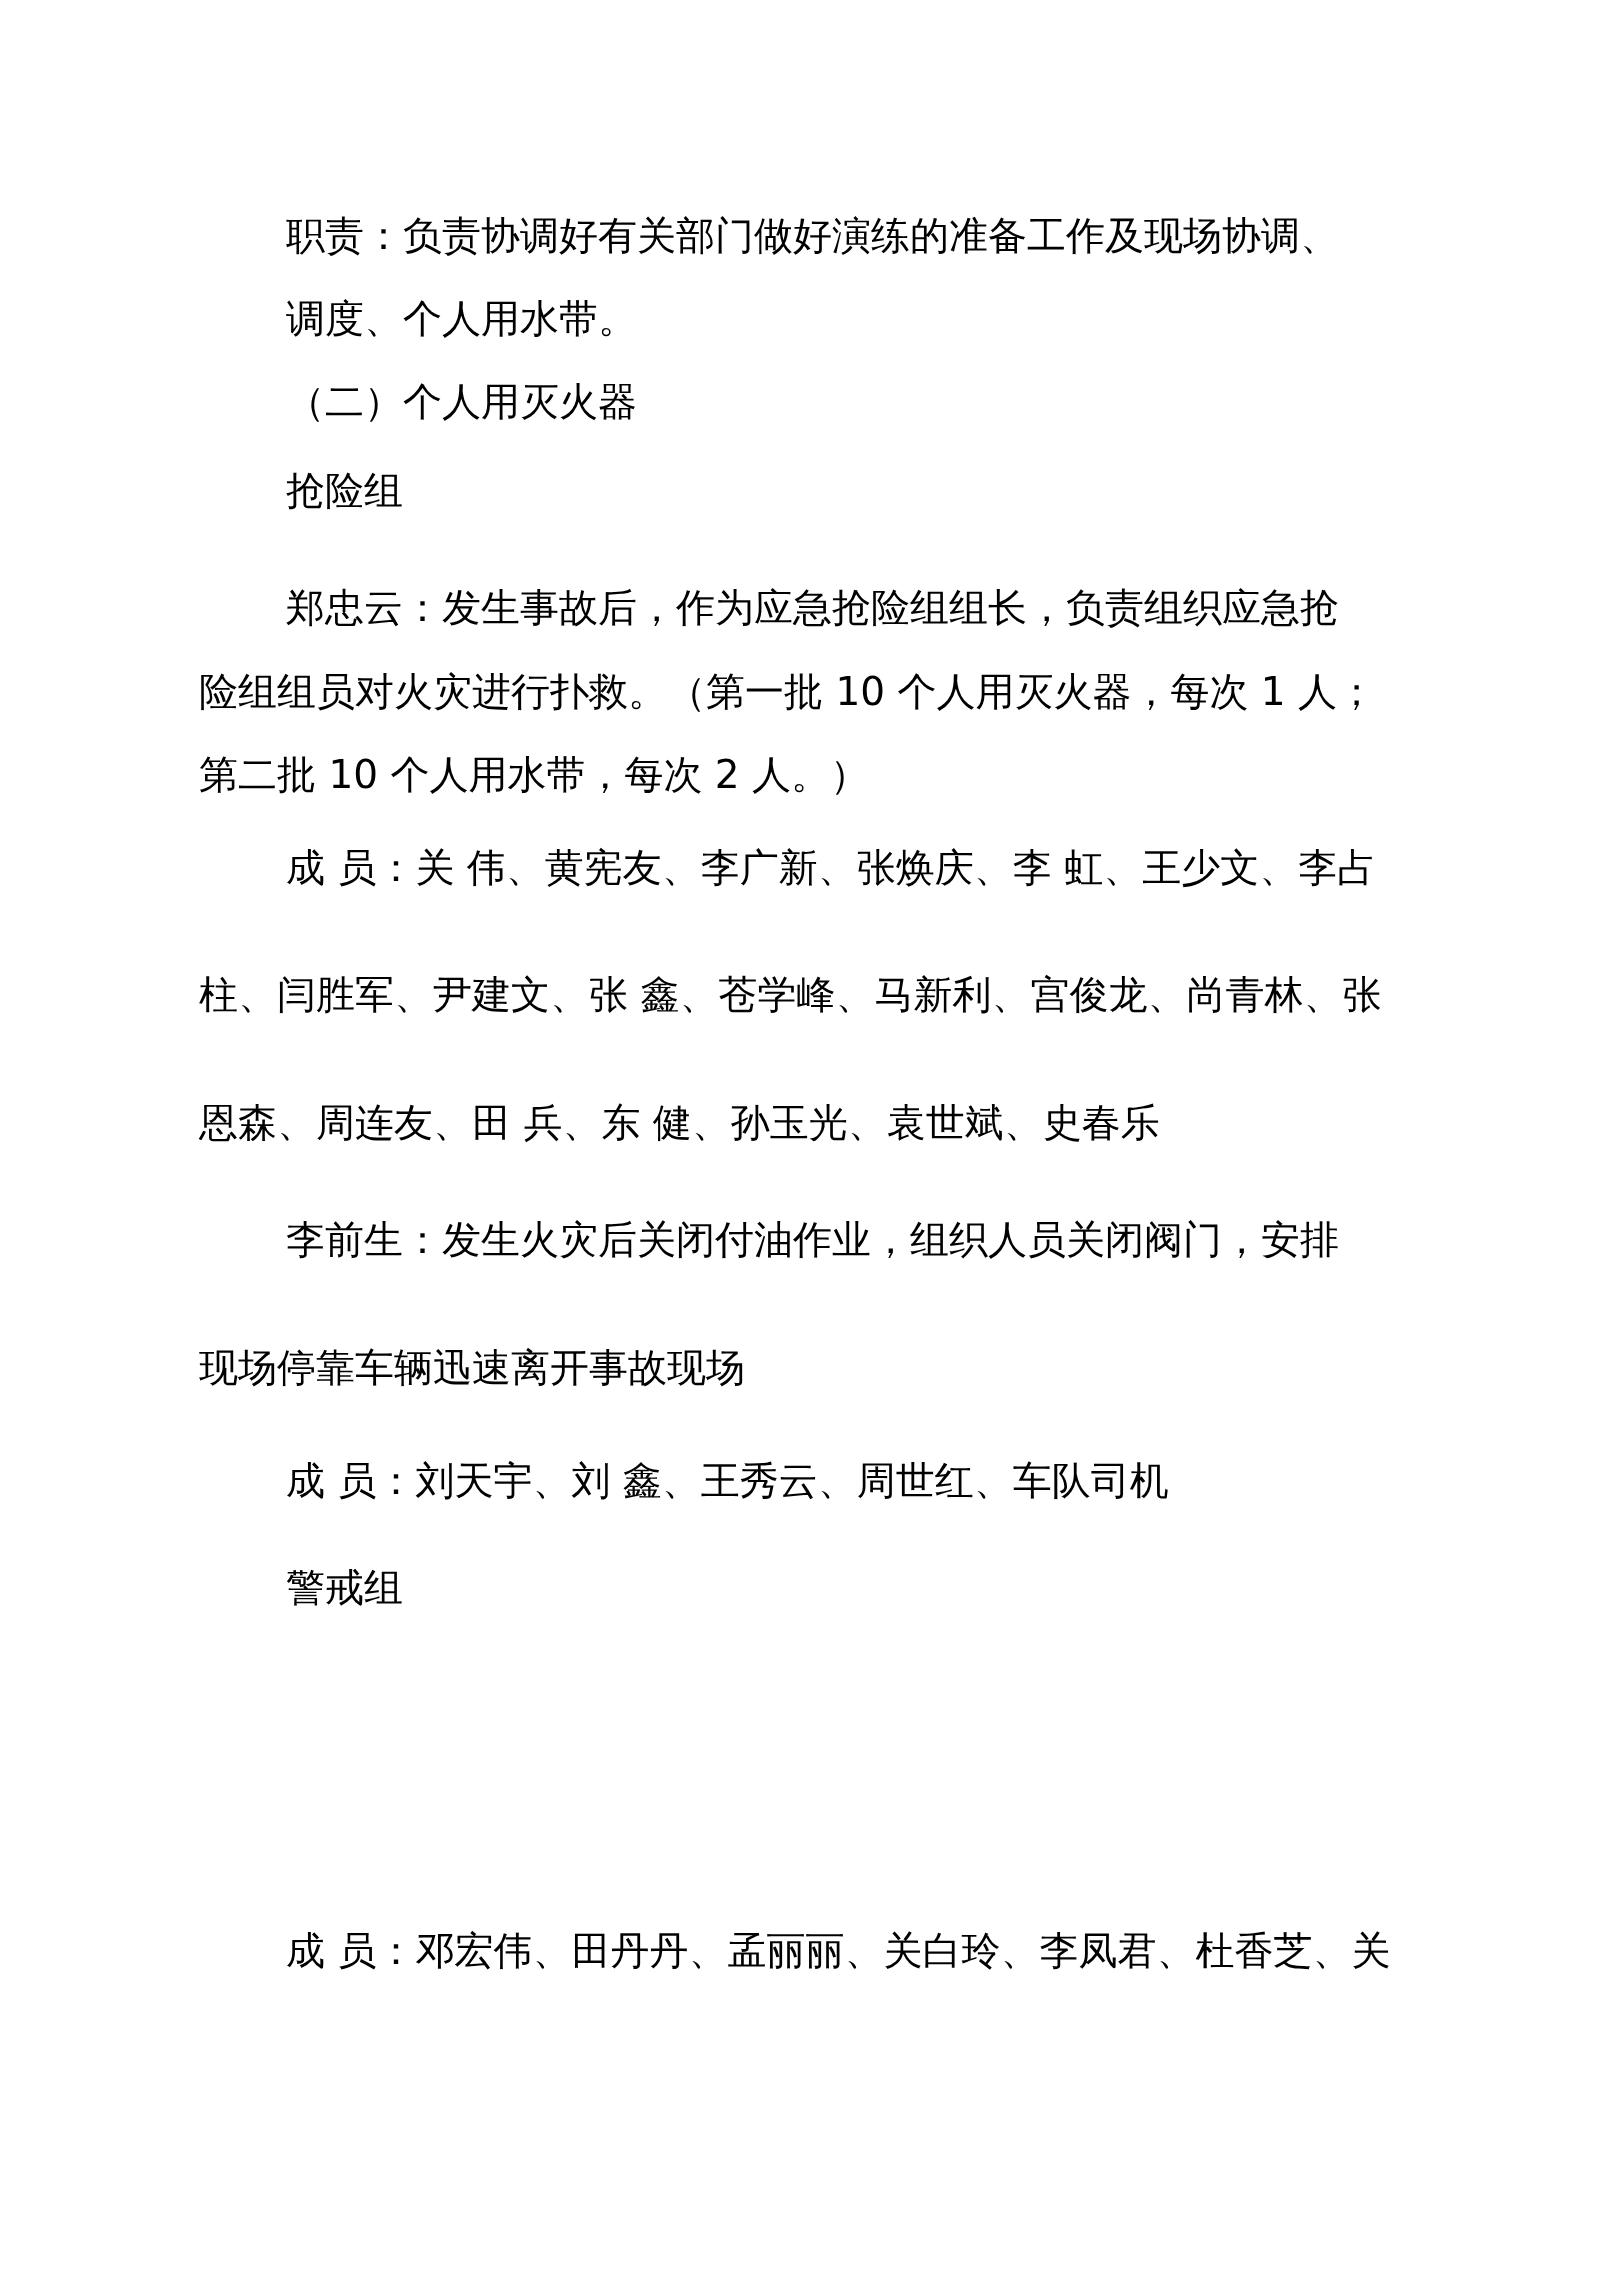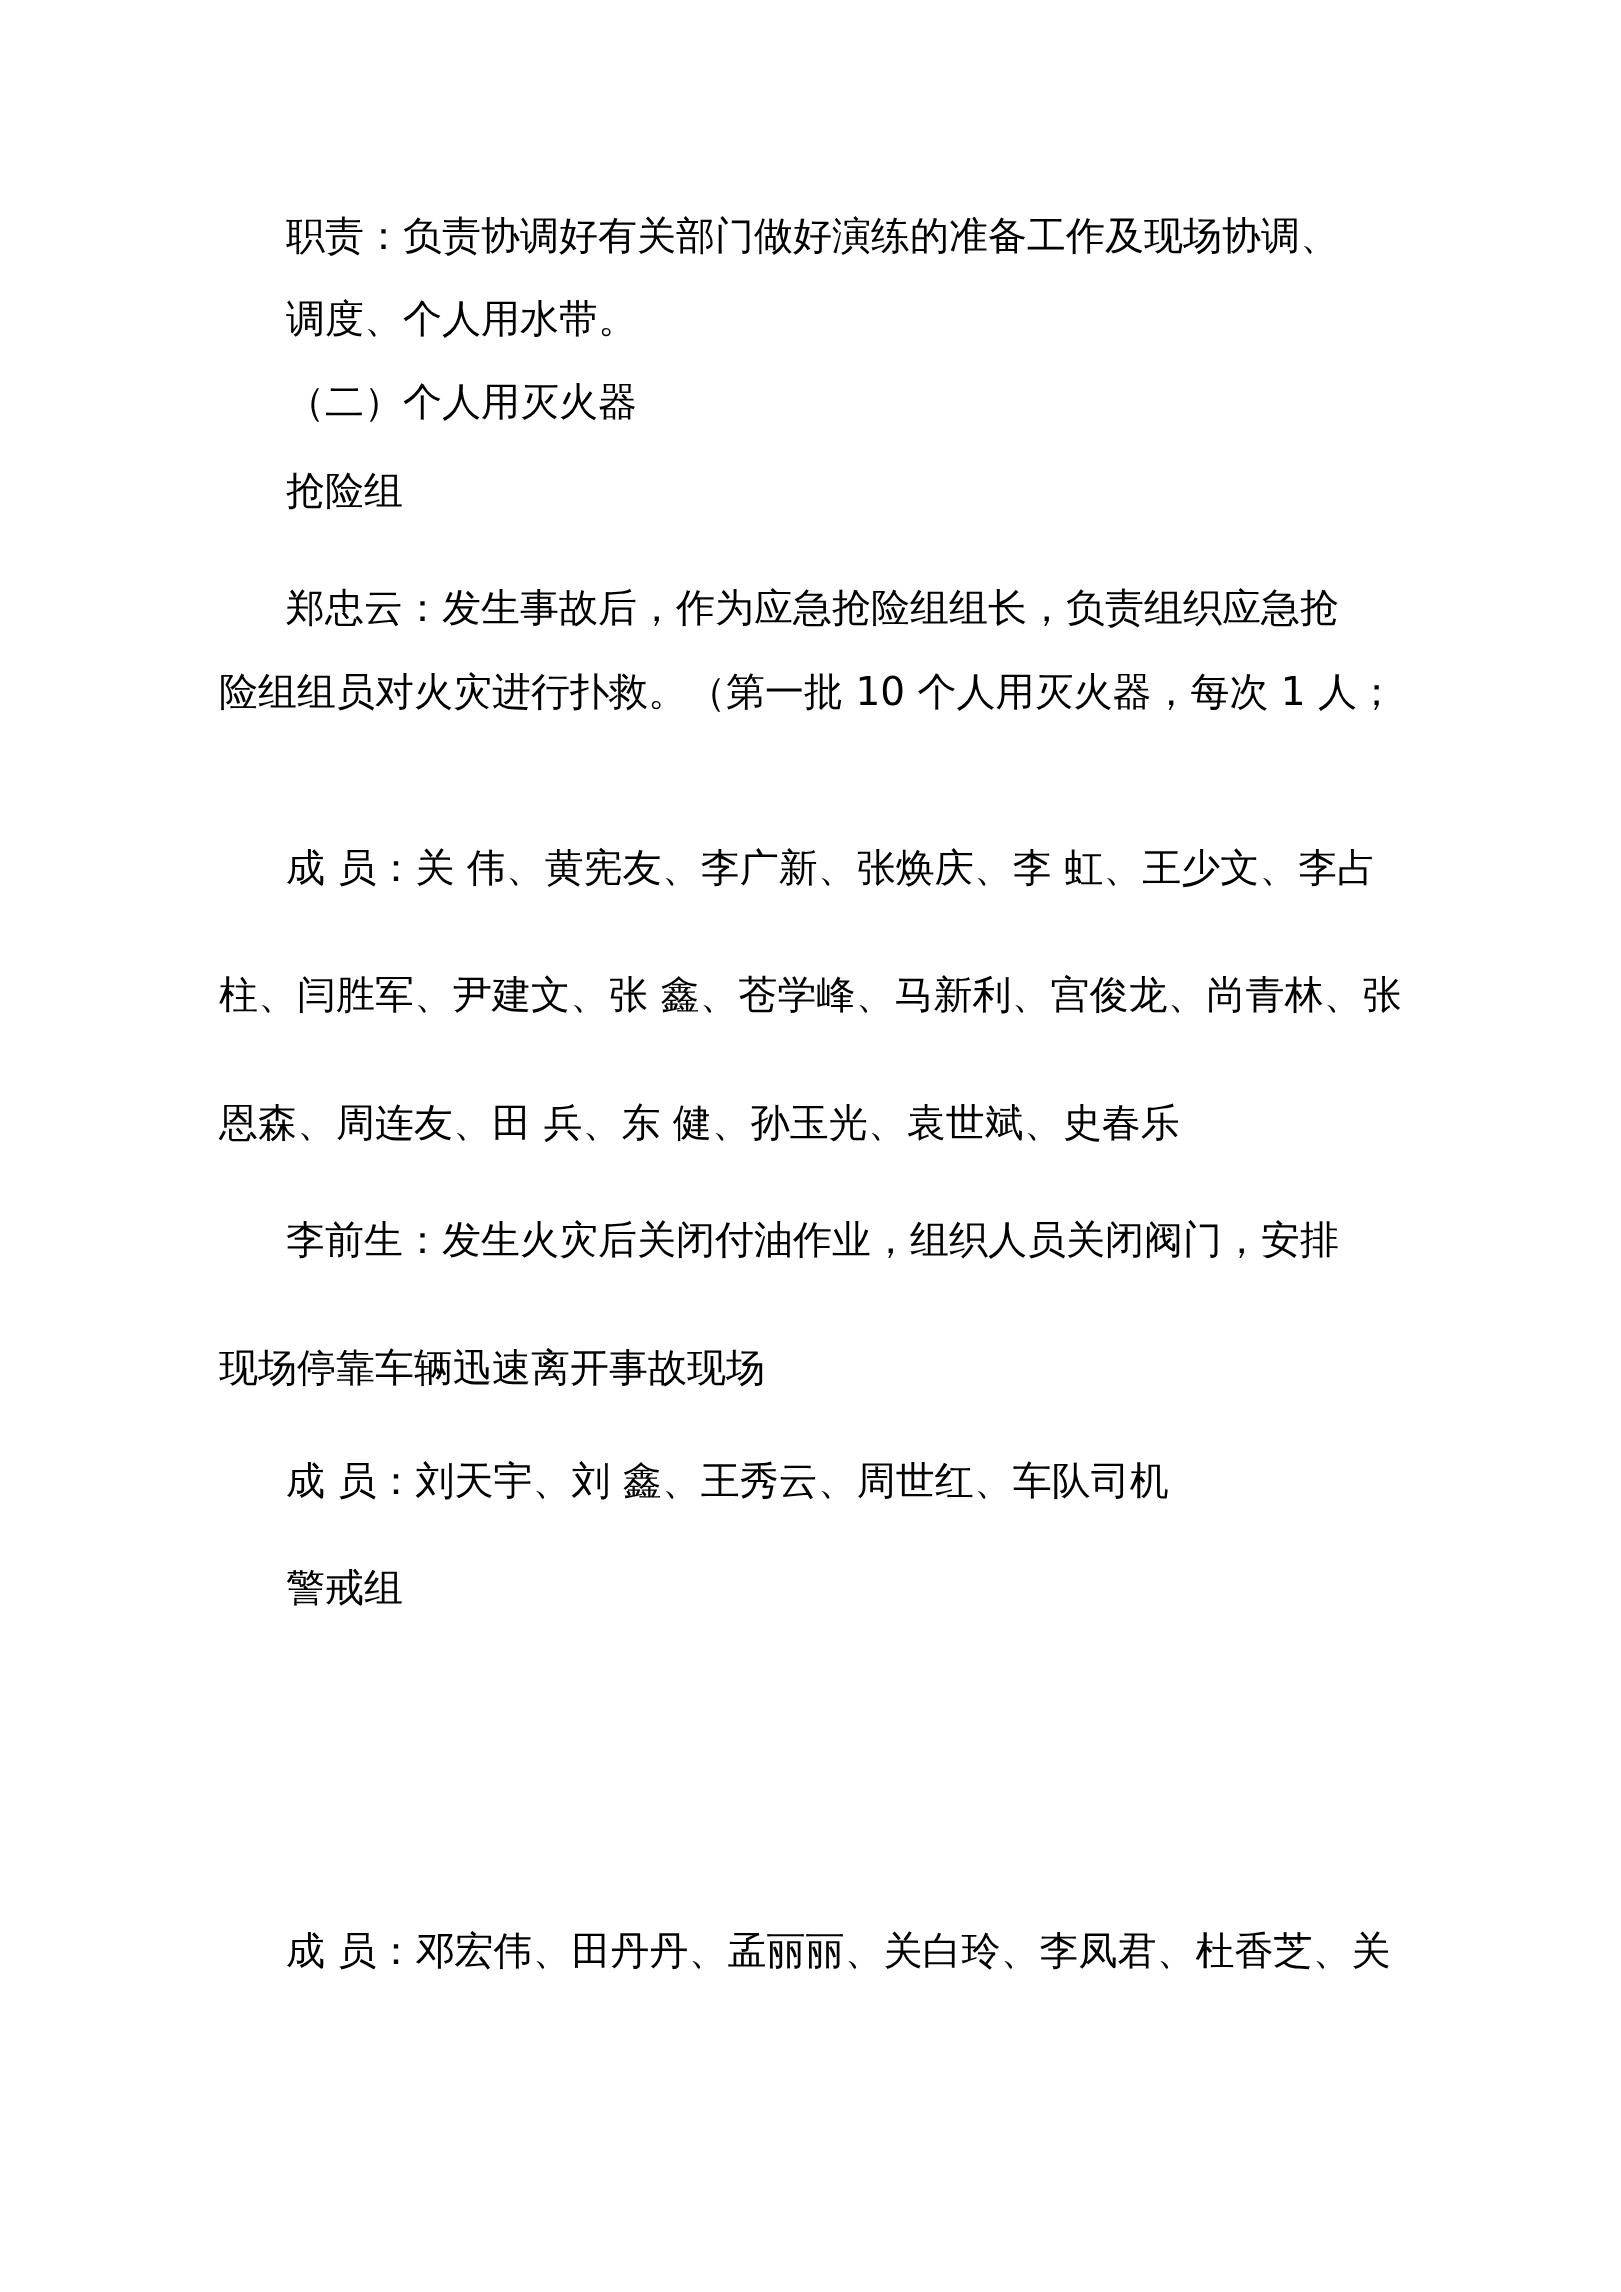--- a/index.html
+++ b/index.html
@@ -7,32 +7,33 @@
   .page { position: absolute; left: 0; top: 0; width: 1621px; height: 2188px; background: #ffffff; }
   .line {
     position: absolute;
     font-family: "DejaVu Sans", "Liberation Sans", sans-serif;
     font-size: 39px;
     line-height: 49px;
     color: #000000;
     white-space: nowrap;
   }
   .indent { left: 286px; }
-  .flush { left: 219px; }
+  .flush { left: 199px; }
 </style>
 </head>
 <body>
 
 <div class="page">
   <div class="line indent" style="top:211px">职责：负责协调好有关部门做好演练的准备工作及现场协调、</div>
   <div class="line indent" style="top:294px">调度、个人用水带。</div>
   <div class="line indent" style="top:377px">（二）个人用灭火器</div>
   <div class="line indent" style="top:466px">抢险组</div>
   <div class="line indent" style="top:583px">郑忠云：发生事故后，作为应急抢险组组长，负责组织应急抢</div>
   <div class="line flush" style="top:667px">险组组员对火灾进行扑救。（第一批 10 个人用灭火器，每次 1 人；</div>
+  <div class="line flush" style="top:750px">第二批 10 个人用水带，每次 2 人。）</div>
   <div class="line indent" style="top:843px">成  员：关  伟、黄宪友、李广新、张焕庆、李  虹、王少文、李占</div>
   <div class="line flush" style="top:970px">柱、闫胜军、尹建文、张  鑫、苍学峰、马新利、宫俊龙、尚青林、张</div>
   <div class="line flush" style="top:1098px">恩森、周连友、田  兵、东  健、孙玉光、袁世斌、史春乐</div>
   <div class="line indent" style="top:1215px">李前生：发生火灾后关闭付油作业，组织人员关闭阀门，安排</div>
   <div class="line flush" style="top:1343px">现场停靠车辆迅速离开事故现场</div>
   <div class="line indent" style="top:1456px">成  员：刘天宇、刘  鑫、王秀云、周世红、车队司机</div>
   <div class="line indent" style="top:1563px">警戒组</div>
   <div class="line indent" style="top:1926px">成  员：邓宏伟、田丹丹、孟丽丽、关白玲、李凤君、杜香芝、关</div>
 </div>
 

